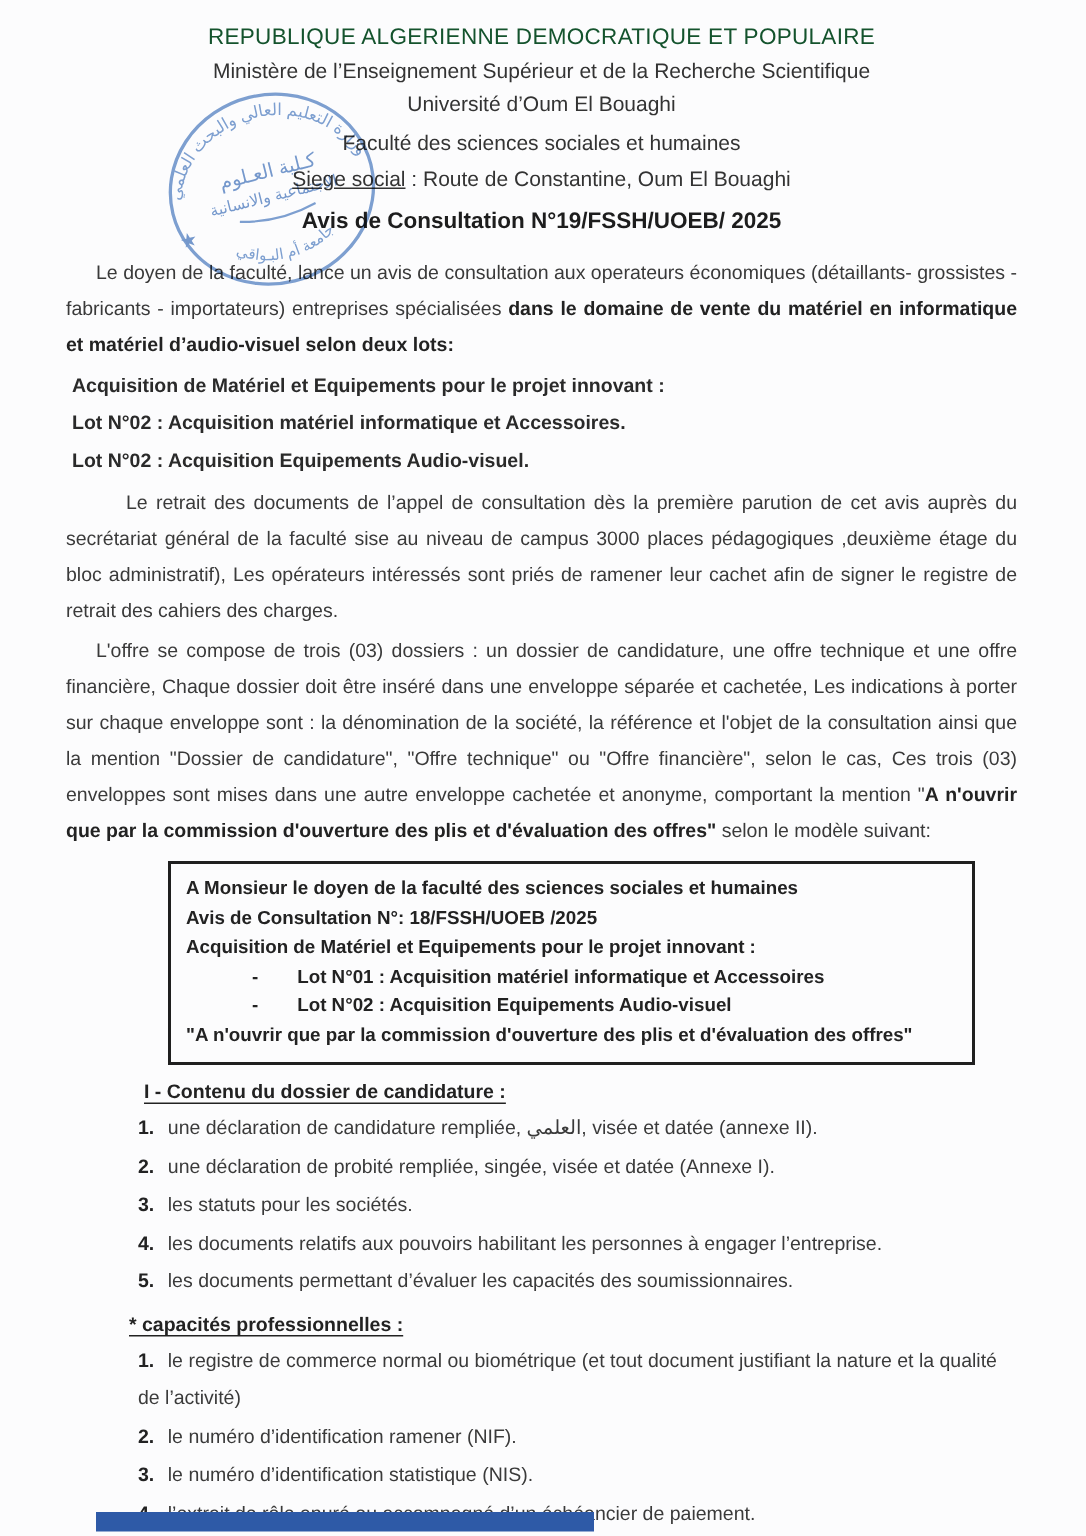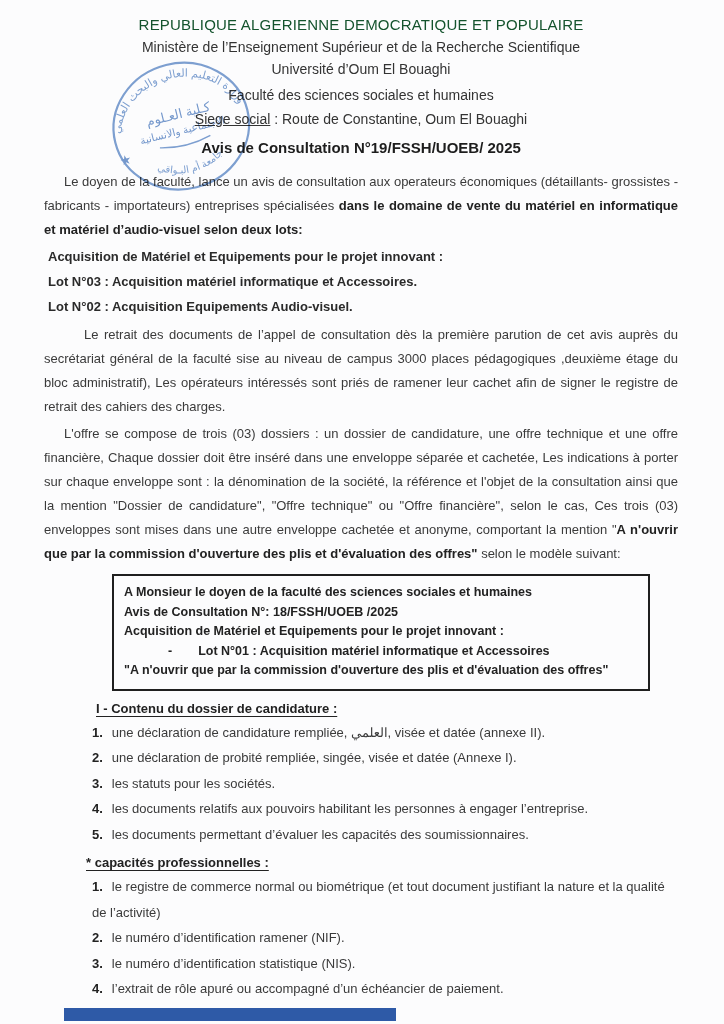--- a/index.html
+++ b/index.html
@@ -83,33 +83,34 @@
     <div class="hline">Université d’Oum El Bouaghi</div>
     <div class="hline hline-gap">Faculté des sciences sociales et humaines</div>
     <div class="siege"><span class="u">Siege social</span><span> : Route de Constantine, Oum El Bouaghi</span></div>
     <div class="doc-title">Avis de Consultation N°19/FSSH/UOEB/ 2025</div>
   </div>
 
   <p class="para ind1"><span>Le doyen de la faculté, lance un avis de consultation aux operateurs économiques (détaillants- grossistes - fabricants - importateurs) entreprises spécialisées </span><b>dans le domaine de vente du matériel en informatique et matériel d’audio-visuel selon deux lots:</b></p>
 
   <div class="lots">
     <div>Acquisition de Matériel et Equipements pour le projet innovant :</div>
-    <div>Lot N°03 : Acquisition matériel informatique et Accessoires.</div>
+    <div>Lot N°02 : Acquisition matériel informatique et Accessoires.</div>
     <div>Lot N°02 : Acquisition Equipements Audio-visuel.</div>
   </div>
 
   <p class="para ind2">Le retrait des documents de l’appel de consultation dès la première parution de cet avis auprès du secrétariat général de la faculté sise au niveau de campus 3000 places pédagogiques ,deuxième étage du bloc administratif), Les opérateurs intéressés sont priés de ramener leur cachet afin de signer le registre de retrait des cahiers des charges.</p>
 
   <p class="para ind1"><span>L'offre se compose de trois (03) dossiers : un dossier de candidature, une offre technique et une offre financière, Chaque dossier doit être inséré dans une enveloppe séparée et cachetée, Les indications à porter sur chaque enveloppe sont : la dénomination de la société, la référence et l'objet de la consultation ainsi que la mention "Dossier de candidature", "Offre technique" ou "Offre financière", selon le cas, Ces trois (03) enveloppes sont mises dans une autre enveloppe cachetée et anonyme, comportant la mention "</span><b>A n'ouvrir que par la commission d'ouverture des plis et d'évaluation des offres"</b><span> selon le modèle suivant:</span></p>
 
   <div class="notice-box">
     <div class="bc">A Monsieur le doyen de la faculté des sciences sociales et humaines</div>
     <div class="bc">Avis de Consultation  N°: 18/FSSH/UOEB /2025</div>
     <div>Acquisition de Matériel et Equipements pour le projet innovant :</div>
     <div class="blot">Lot N°01 : Acquisition matériel informatique et Accessoires</div>
+    <div class="blot">Lot N°02 : Acquisition Equipements Audio-visuel</div>
     <div class="bc">"A n'ouvrir que par la  commission  d'ouverture  des  plis  et  d'évaluation  des  offres"</div>
   </div>
 
   <div class="sec-h"><span class="u">I - Contenu du dossier de candidature :</span></div>
   <ol class="doclist">
     <li><span>une déclaration de candidature rempliée, العلمي, visée et datée (annexe II).</span></li>
     <li><span>une déclaration de probité rempliée, singée, visée et datée (Annexe I).</span></li>
     <li><span>les statuts pour les sociétés.</span></li>
     <li><span>les documents relatifs aux pouvoirs habilitant les personnes à engager l’entreprise.</span></li>
     <li><span>les documents permettant d’évaluer les capacités des soumissionnaires.</span></li>

